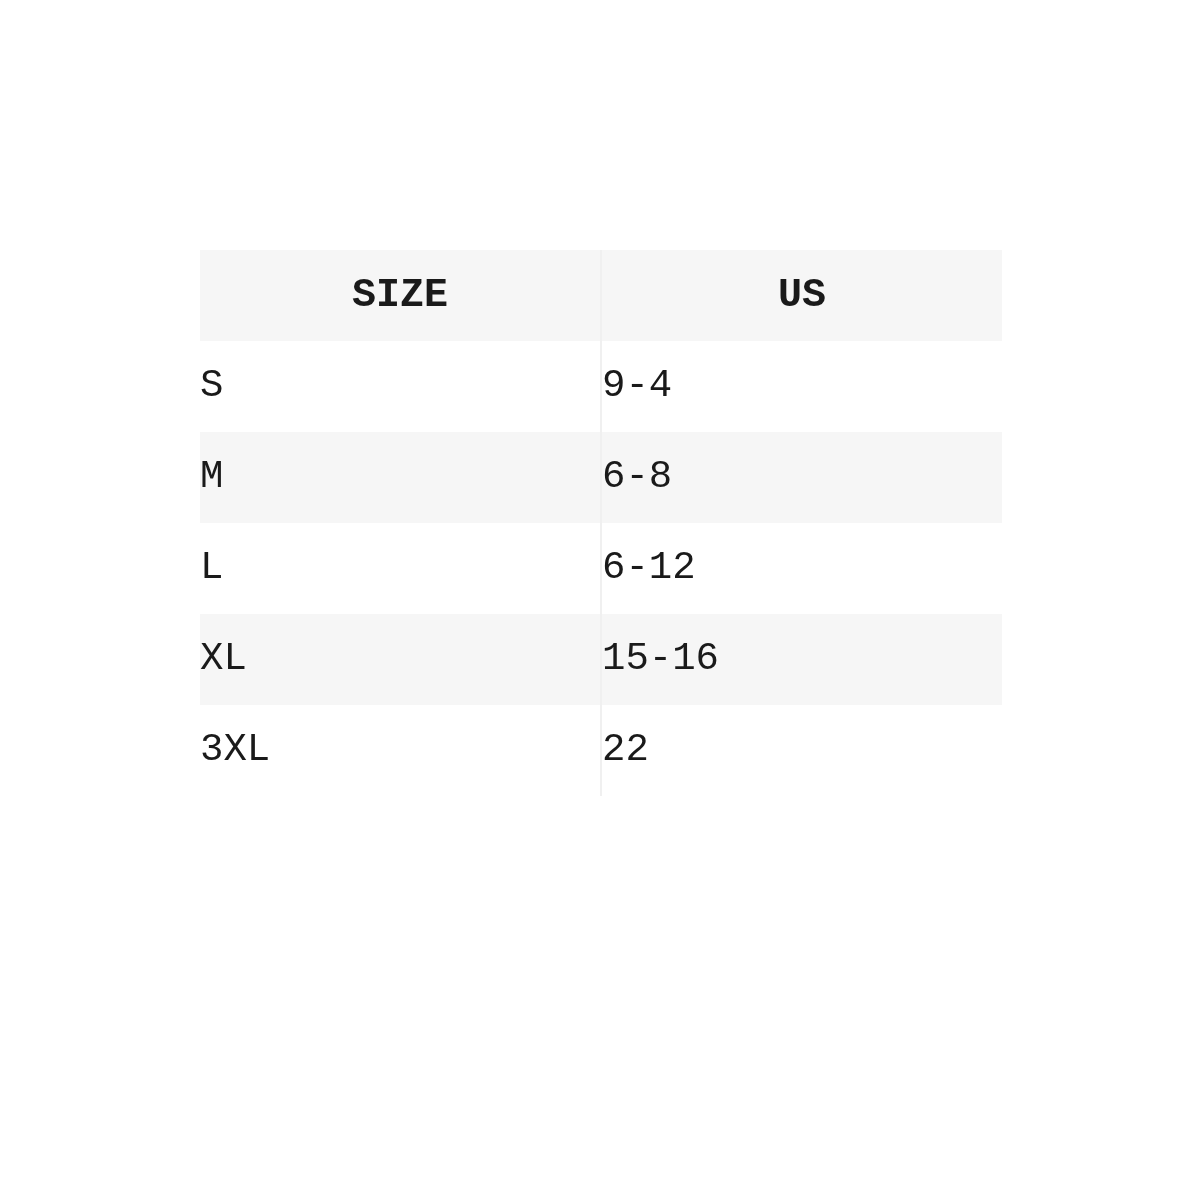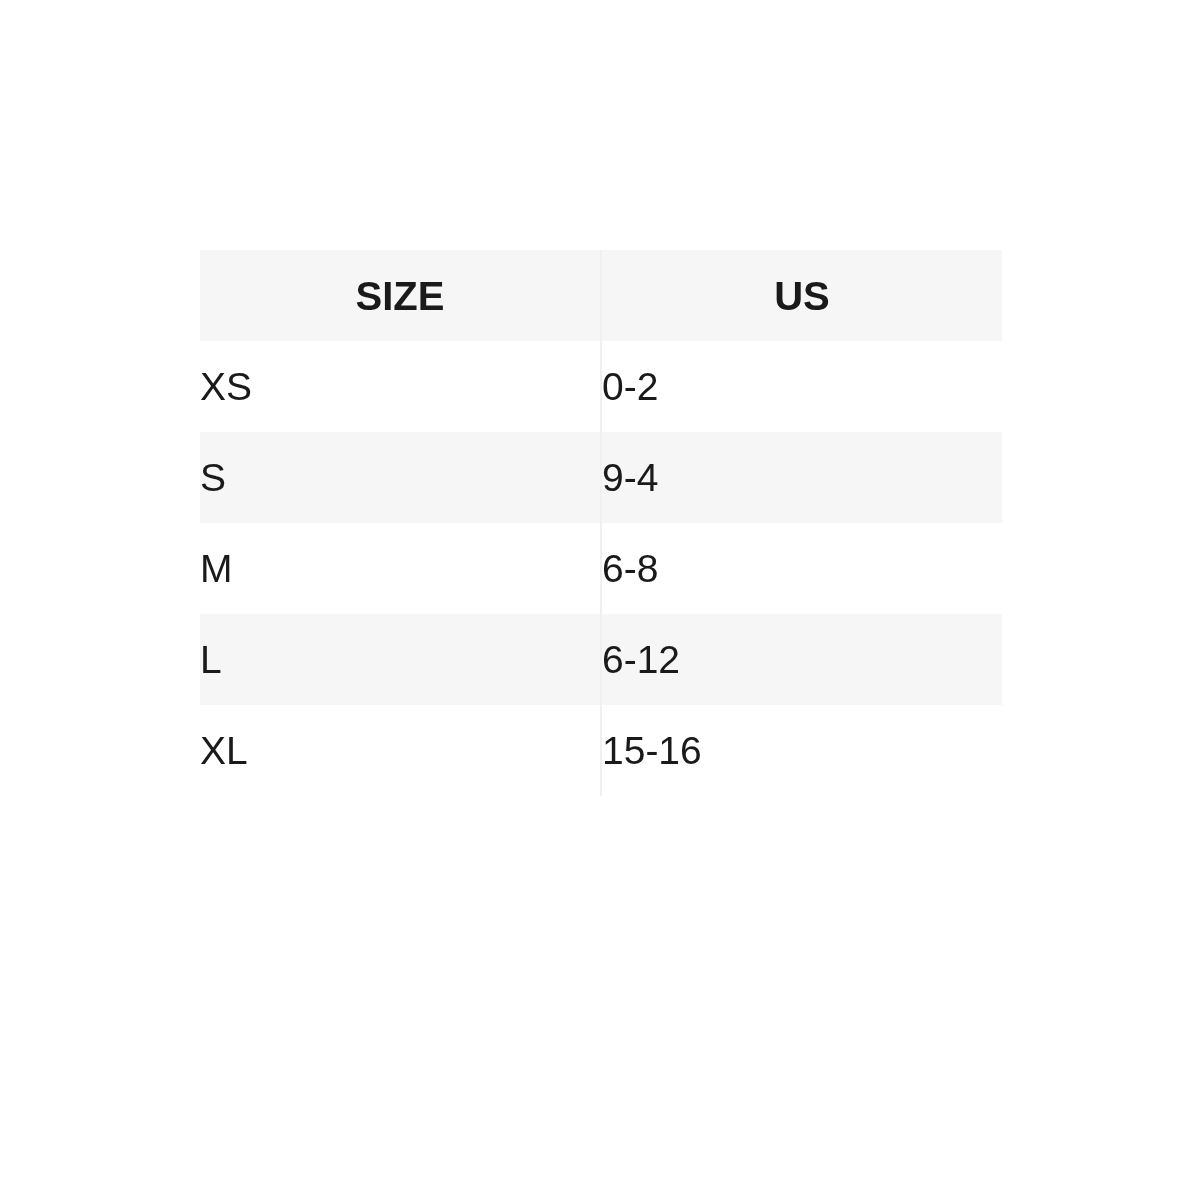--- a/index.html
+++ b/index.html
@@ -22,21 +22,21 @@
     width: 800px;
   }
   .size-table tr {
     height: 91px;
   }
   .size-table th,
   .size-table td {
     width: 400px;
     padding: 0;
     vertical-align: middle;
-    font-family: Liberation Sans, sans-serif;
+    font-family: Liberation Mono, monospace;
     color: var(--text, #1a1a1a);
     line-height: 1;
   }
   .size-table th {
     font-size: 40px;
     font-weight: 700;
     background: var(--header-bg, #f6f6f6);
   }
   .size-table td {
     font-size: 39px;
@@ -58,34 +58,34 @@
 <div class="chart-wrap">
   <table class="size-table">
     <thead>
       <tr class="header-row">
         <th class="size-col">SIZE</th>
         <th class="us-col">US</th>
       </tr>
     </thead>
     <tbody>
       <tr class="body-row">
-        <td class="size-col">XS</td>
-        <td class="us-col">0-2</td>
-      </tr>
-      <tr class="body-row">
         <td class="size-col">S</td>
         <td class="us-col">9-4</td>
       </tr>
       <tr class="body-row">
         <td class="size-col">M</td>
         <td class="us-col">6-8</td>
       </tr>
       <tr class="body-row">
         <td class="size-col">L</td>
         <td class="us-col">6-12</td>
       </tr>
       <tr class="body-row">
         <td class="size-col">XL</td>
         <td class="us-col">15-16</td>
       </tr>
+      <tr class="body-row">
+        <td class="size-col">3XL</td>
+        <td class="us-col">22</td>
+      </tr>
     </tbody>
   </table>
 </div>
 
 </body></html>

